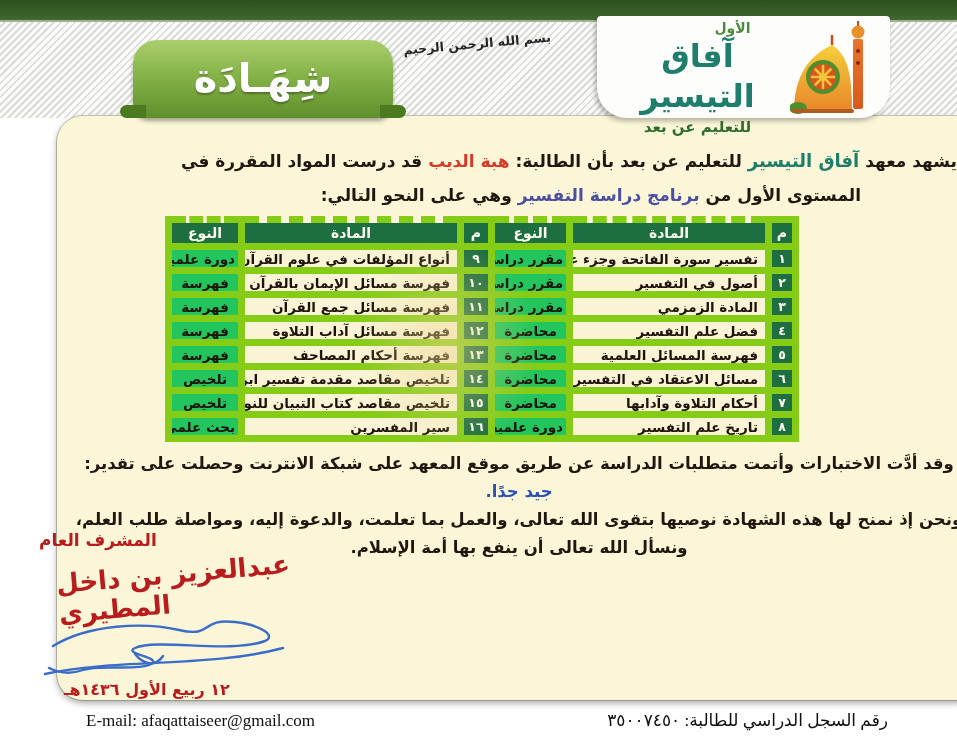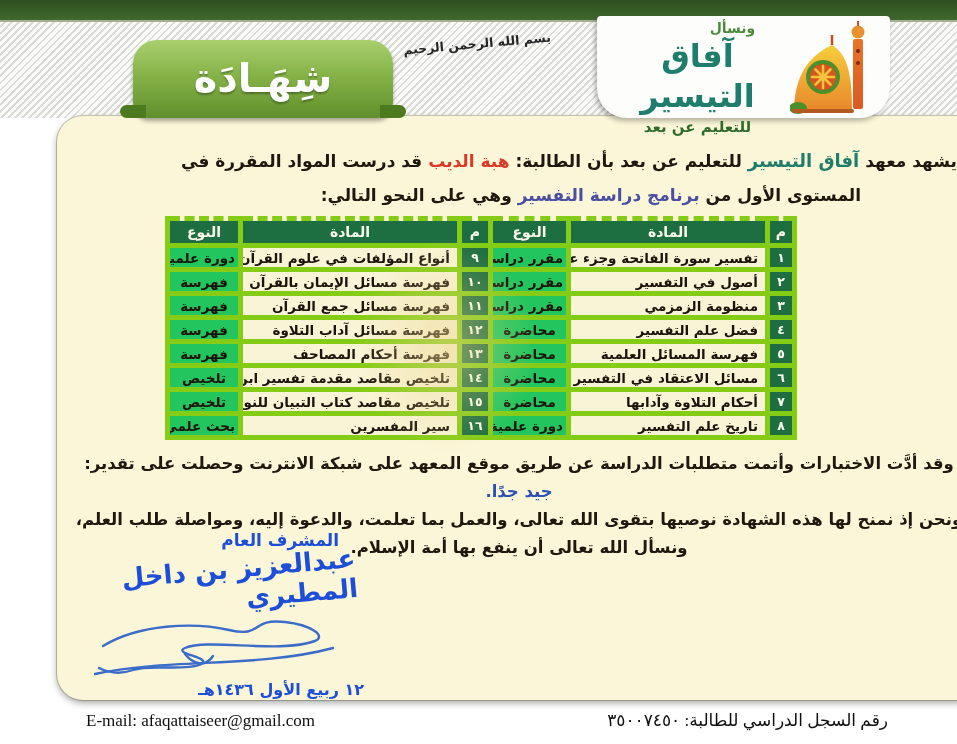--- a/index.html
+++ b/index.html
@@ -40,33 +40,33 @@
   .intro { position:absolute; top:28px; left:24px; right:24px; direction:rtl; text-align:right;
     font-size:17px; font-weight:bold; color:#20180f; line-height:34px; }
   .intro .line2 { padding-right:96px; }
   .inline-logo { color:#1e7e6b; font-size:18px; }
   .student { color:#d93a28; }
   .program { color:#4a4fa3; }
 
   .table-wrap { position:absolute; top:100px; left:108px; width:629px; }
   table.courses { width:100%; border-collapse:collapse; direction:rtl; table-layout:fixed;
     font-weight:bold; color:#1c140a; border:2px solid #141414; }
-  .courses th,.courses td { border:5px solid #84cc16; height:24px; padding:0 3px; overflow:hidden; white-space:nowrap; }
+  .courses th,.courses td { border:7px solid #84cc16; height:24px; padding:0 3px; overflow:hidden; white-space:nowrap; }
   .courses th { background:#1d6e41; color:#fdfdf0; font-size:14px; height:27px; border-style:dashed solid; }
   .courses td.num { background:#1d6e41; color:#fdfdf0; text-align:center; font-size:12.5px; }
   .courses td.subject { background:#f9f4d6; text-align:right; padding-right:7px; font-size:13.5px; }
   .courses td.type { background:#22c55e; text-align:center; font-size:13.5px; }
   .watermark { position:absolute; top:118px; left:295px; width:190px; height:225px; z-index:6; pointer-events:none;
     background:radial-gradient(ellipse at 50% 50%, rgba(236,212,140,.5), rgba(236,212,140,0) 68%); }
 
   .closing { position:absolute; top:334px; left:14px; right:14px; direction:rtl; text-align:center;
     font-size:16.5px; font-weight:bold; color:#20180f; line-height:28px; }
   .grade { color:#2b51b5; }
 
-  .sig { position:absolute; top:414px; left:22px; width:300px; text-align:right; direction:rtl; color:#1d4ed8; }
+  .sig { position:absolute; top:414px; left:22px; width:300px; text-align:left; direction:rtl; color:#b91c1c; }
   .sig-title { font-size:17px; font-weight:bold; position:relative; left:-40px; }
   .sig-name { font-size:26px; font-weight:bold; transform:rotate(-5deg); margin-top:6px;
     position:relative; left:-22px; letter-spacing:-1px; }
   .sig-svg { width:250px; height:70px; margin-top:-4px; position:relative; left:-40px; }
   .sig-date { font-size:16px; font-weight:bold; margin-top:-6px; position:relative; left:-15px; }
 
   
   .footer-right { position:absolute; right:69px; bottom:13px; direction:rtl; font-size:17px; font-weight:normal;
     color:#0e0e0e; font-family:"Liberation Serif","DejaVu Sans",serif; }
   .footer-left { position:absolute; left:86px; bottom:13px; font-size:17px; color:#0e0e0e;
@@ -81,21 +81,21 @@
   <div class="topbar"></div>
 
   <div class="tab">
     <div class="tab-label">شِهَـادَة</div>
   </div>
 
   <div class="basmala">بسم الله الرحمن الرحيم</div>
 
   <div class="logo-panel">
     <div class="logo-text">
-      <div class="logo-prefix">ونسأل</div>
+      <div class="logo-prefix">الأول</div>
       <div class="logo-name">آفاق التيسير</div>
       <div class="logo-tagline">للتعليم عن بعد</div>
     </div>
     <svg class="mosque" viewBox="0 0 92 96">
       <defs>
         <linearGradient id="domeG" x1="0" y1="0" x2="0" y2="1">
           <stop offset="0" stop-color="#f6ce3a"></stop>
             <stop offset="1" stop-color="#e8872b"></stop>
         </linearGradient>
         <linearGradient id="minG" x1="0" y1="0" x2="0" y2="1">
@@ -161,21 +161,21 @@
         <tr>
           <td class="num">٢</td>
           <td class="subject">أصول في التفسير</td>
           <td class="type">مقرر دراسي</td>
           <td class="num">١٠</td>
           <td class="subject">فهرسة مسائل الإيمان بالقرآن</td>
           <td class="type">فهرسة</td>
         </tr>
         <tr>
           <td class="num">٣</td>
-          <td class="subject">منظومة الزمزمي</td>
+          <td class="subject">المادة الزمزمي</td>
           <td class="type">مقرر دراسي</td>
           <td class="num">١١</td>
           <td class="subject">فهرسة مسائل جمع القرآن</td>
           <td class="type">فهرسة</td>
         </tr>
         <tr>
           <td class="num">٤</td>
           <td class="subject">فضل علم التفسير</td>
           <td class="type">محاضرة</td>
           <td class="num">١٢</td>

